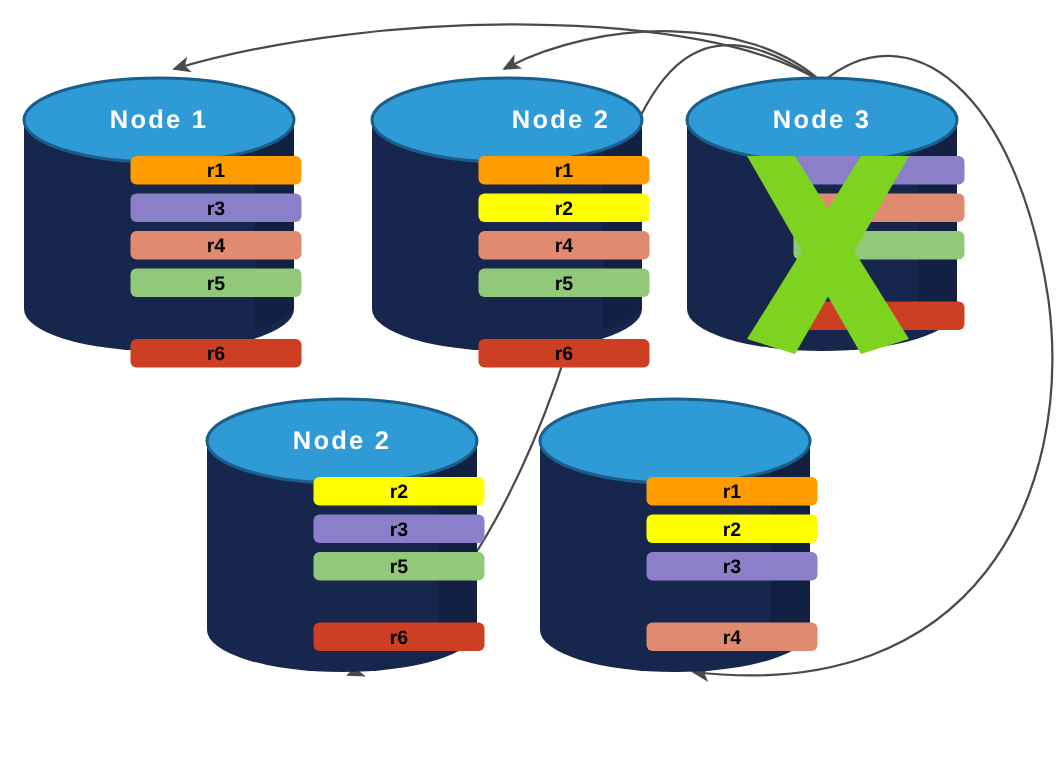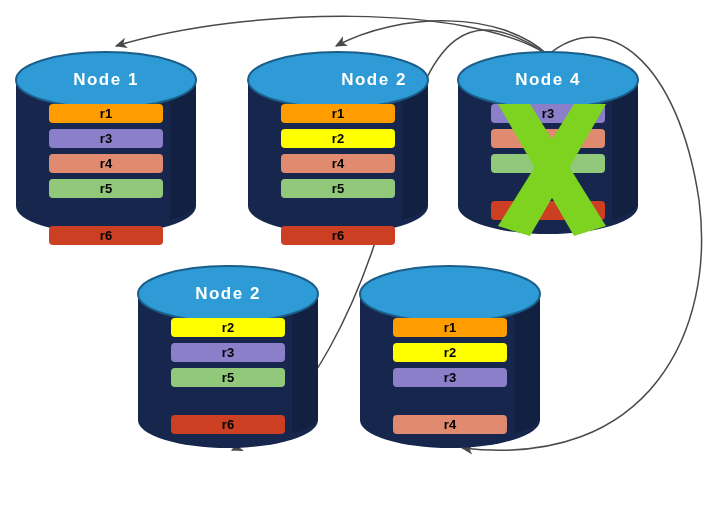--- a/index.html
+++ b/index.html
@@ -51,20 +51,21 @@
     letter-spacing: 1.5px;
     z-index: 3;
     white-space: nowrap;
     font-family: "Liberation Sans", sans-serif;
   }
   .rec-list {
     position: absolute;
     left: 0;
     width: 100%;
     z-index: 3;
+    padding-left: 38px;
   }
   .rec {
     position: relative;
     height: 19px;
     border-radius: 4px;
     margin: 0 auto 6px auto;
     text-align: center;
     line-height: 19px;
     font-size: 13px;
     font-weight: bold;
@@ -128,21 +129,21 @@
           <div class="rec" style="background: rgb(146, 200, 122); width: 114px;">r5</div>
           <div class="rec" style="background: rgb(204, 63, 34); width: 114px;">r6</div>
         </div>
       </div>
       <div class="node" style="left: 458px; top: 52px; width: 180px; height: 182px;">
         <svg class="node-svg" width="180" height="190" viewBox="0 0 180 190">
           <path d="M 0,28 L 0,154 A 90,28 0 0 0 180,154 L 180,28 Z" fill="#16264d"></path>
           <path d="M 154,18 L 154,168 A 90,28 0 0 0 180,154 L 180,28 Z" fill="#101c3a" opacity="0.55"></path>
           <ellipse cx="90" cy="28" rx="90" ry="28" fill="#2e9bd6" stroke="#1b5e8a" stroke-width="2"></ellipse>
         </svg>
-        <div class="node-title" style="top: 18px;">Node  4</div>
+        <div class="node-title" style="top: 18px;">Node  3</div>
         <div class="rec-list" style="top: 52px;">
           <div class="rec" style="background: rgb(140, 127, 201); width: 114px;">r3</div>
           <div class="rec rec-blank" style="background: rgb(224, 138, 112); width: 114px;"></div>
           <div class="rec rec-blank" style="background: rgb(146, 200, 122); width: 114px;"></div>
           <div class="rec rec-blank" style="background: rgb(204, 63, 34); width: 114px;"></div>
         </div>
         <svg class="x-mark" width="120" height="132" viewBox="0 0 120 132" style="left: 34px; top: 52px;">
           <g>
             <path d="M 6,0 L 38,0 L 114,122 L 82,132 Z" fill="#7ed321"></path>
             <path d="M 114,0 L 82,0 L 6,122 L 38,132 Z" fill="#7ed321"></path>

